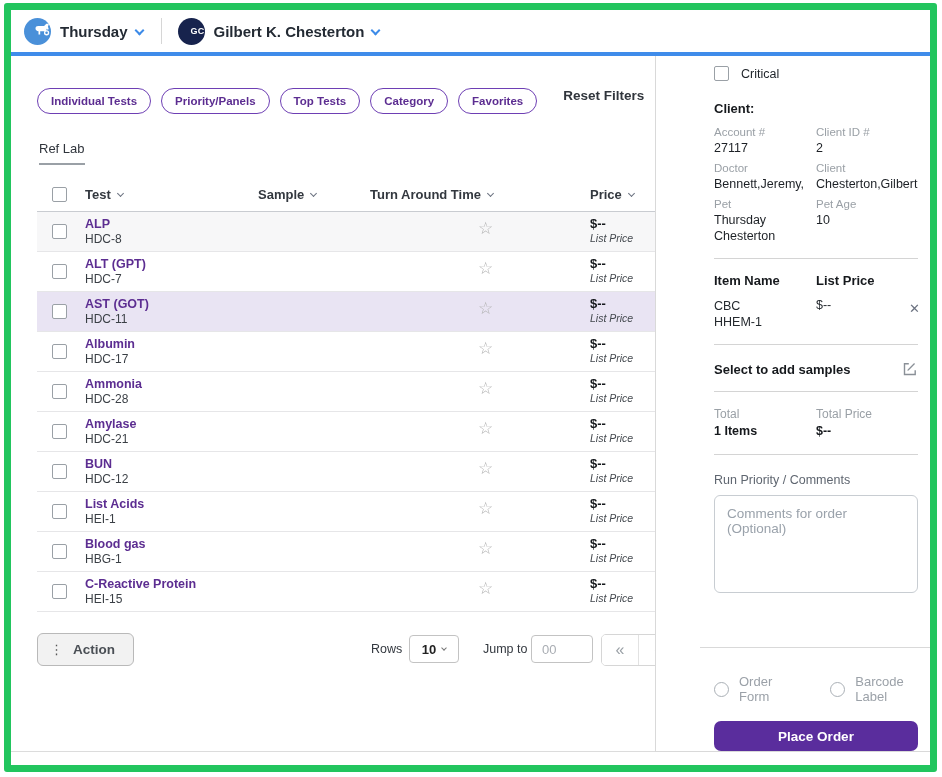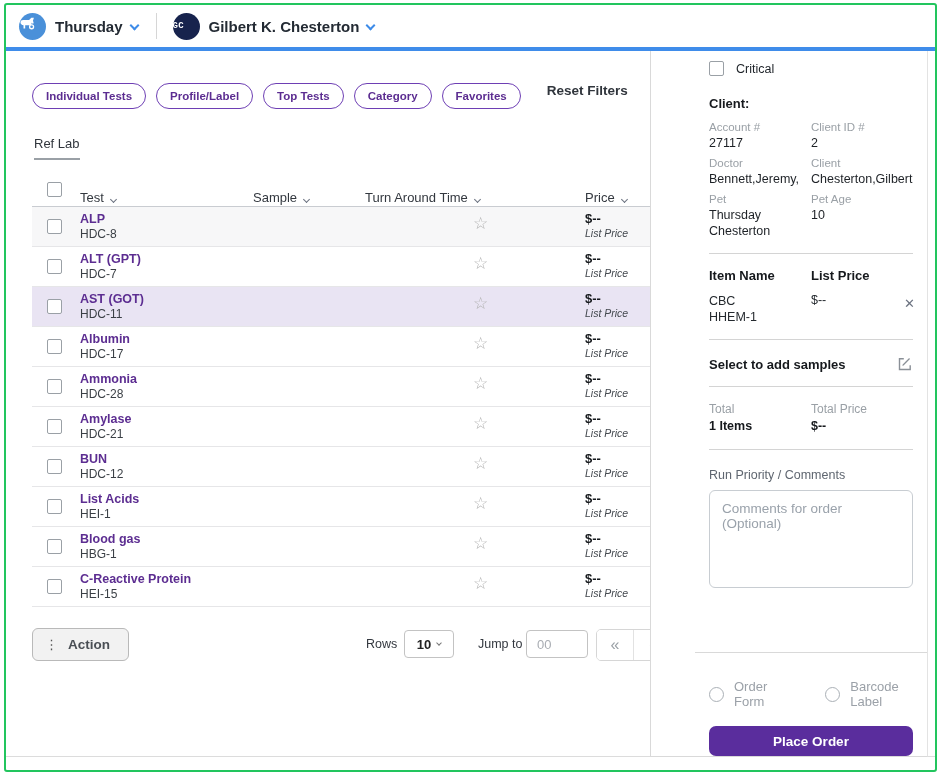--- a/index.html
+++ b/index.html
@@ -1,24 +1,24 @@
 <!DOCTYPE html>
 <html><head>
 <meta charset="utf-8">
 <style>
   * { box-sizing: border-box; margin: 0; padding: 0; }
   html,body { width: 942px; height: 777px; background: #fff; font-family: "Liberation Sans", sans-serif; }
   body { position: relative; }
 
   .frame { position: absolute; left: 4px; top: 3px; right: 5px; bottom: 5px;
-           border: 2px solid #22c55e; border-radius: 3px; background: #fff; overflow: hidden; }
+           border: 7px solid #22c55e; border-radius: 3px; background: #fff; overflow: hidden; }
 
   
   .topbar { height: 42px; display: flex; align-items: center; padding-left: 13px; }
-  .avatar { width: 27px; height: 27px; border-radius: 50%; display: flex; align-items: center; justify-content: flex-start; flex: 0 0 auto; font-family: Liberation Mono, monospace; }
+  .avatar { width: 27px; height: 27px; border-radius: 50%; display: flex; align-items: center; justify-content: flex-end; flex: 0 0 auto; }
   .avatar.blue { background: #4a90d9; }
   .avatar.navy { background: #17234d; color: #fff; font-size: 9px; font-weight: bold; letter-spacing: .3px; }
   .topbar .lbl { font-size: 15px; color: #232a33; font-weight: 600; margin-left: 9px; }
   .chev { display: inline-block; width: 7px; height: 7px; border-right: 2px solid currentColor; border-bottom: 2px solid currentColor; transform: rotate(45deg); }
   .chev.blue { color: #3d8be8; margin-left: 8px; margin-bottom: 2px; }
   .vdiv { width: 1px; height: 26px; background: #d6d6d6; margin: 0 16px 0 18px; }
   .blueline { height: 4px; background: #3f8cea; }
 
   
   .content { position: absolute; top: 46px; left: 0; right: 0; bottom: 0; }
@@ -29,21 +29,21 @@
   .pills { display: flex; align-items: flex-start; gap: 10px; margin: 32px 0 0 26px; }
   .pill { border: 1.5px solid #6e3fb4; color: #5c2d91; border-radius: 16px; padding: 6px 13px;
           font-size: 11.5px; font-weight: 600; background: #fff; cursor: pointer; white-space: nowrap; }
   .reset { margin-left: 16px; font-size: 13.5px; font-weight: bold; color: #30353c; cursor: pointer; }
   .tab { display: inline-block; margin: 27px 0 0 28px; font-size: 13px; color: #30353c;
          padding-bottom: 7px; border-bottom: 2px solid #9aa0a6; }
 
   .table { margin: 14px 0 0 26px; width: 618px; }
   .thead { position: relative; height: 33px; border-bottom: 1px solid #c9ccd1; }
   .thead .cb { position: absolute; left: 15px; top: 8px; }
-  .hcell { position: absolute; top: 16px; font-size: 13px; color: #33383f; display: flex; align-items: flex-end; gap: 7px; }
+  .hcell { position: absolute; top: 8px; font-size: 13px; color: #33383f; display: flex; align-items: center; gap: 7px; font-weight: bold; }
   .hcell .chev { width: 5px; height: 5px; border-width: 1.5px; color: #6b7280; margin-bottom: 3px; }
   .h-test { left: 48px; } .h-sample { left: 221px; } .h-tat { left: 333px; } .h-price { left: 553px; }
 
   .trow { position: relative; height: 40px; border-bottom: 1px solid #e6e6e8; background: #fff; cursor: pointer; }
   .trow.shade { background: #f7f7f8; }
   .trow.hl { background: #e9e4f3; }
   .trow .cb { position: absolute; left: 15px; top: 12px; }
   .cb { width: 15px; height: 15px; border: 1.5px solid #9aa0a6; border-radius: 2px; background: #fff; cursor: pointer; }
   .tname { position: absolute; left: 48px; top: 5px; font-size: 12.5px; font-weight: bold; color: #5c2d91; line-height: 15px; }
   .tcode { position: absolute; left: 48px; top: 20px; font-size: 12px; color: #3a3f45; line-height: 15px; }
@@ -135,21 +135,21 @@
   </div>
   <div class="blueline"></div>
 
   <div class="content">
     <div class="bottomline"></div>
 
     <div class="left">
 
       <div class="pills">
         <button class="pill">Individual Tests</button>
-        <button class="pill">Profile/Label</button>
+        <button class="pill">Priority/Panels</button>
         <button class="pill">Top Tests</button>
         <button class="pill">Category</button>
         <button class="pill">Favorites</button>
         <span class="reset">Reset Filters</span>
       </div>
 
       <span class="tab">Ref Lab</span>
 
       <div class="table">
         <div class="thead">

